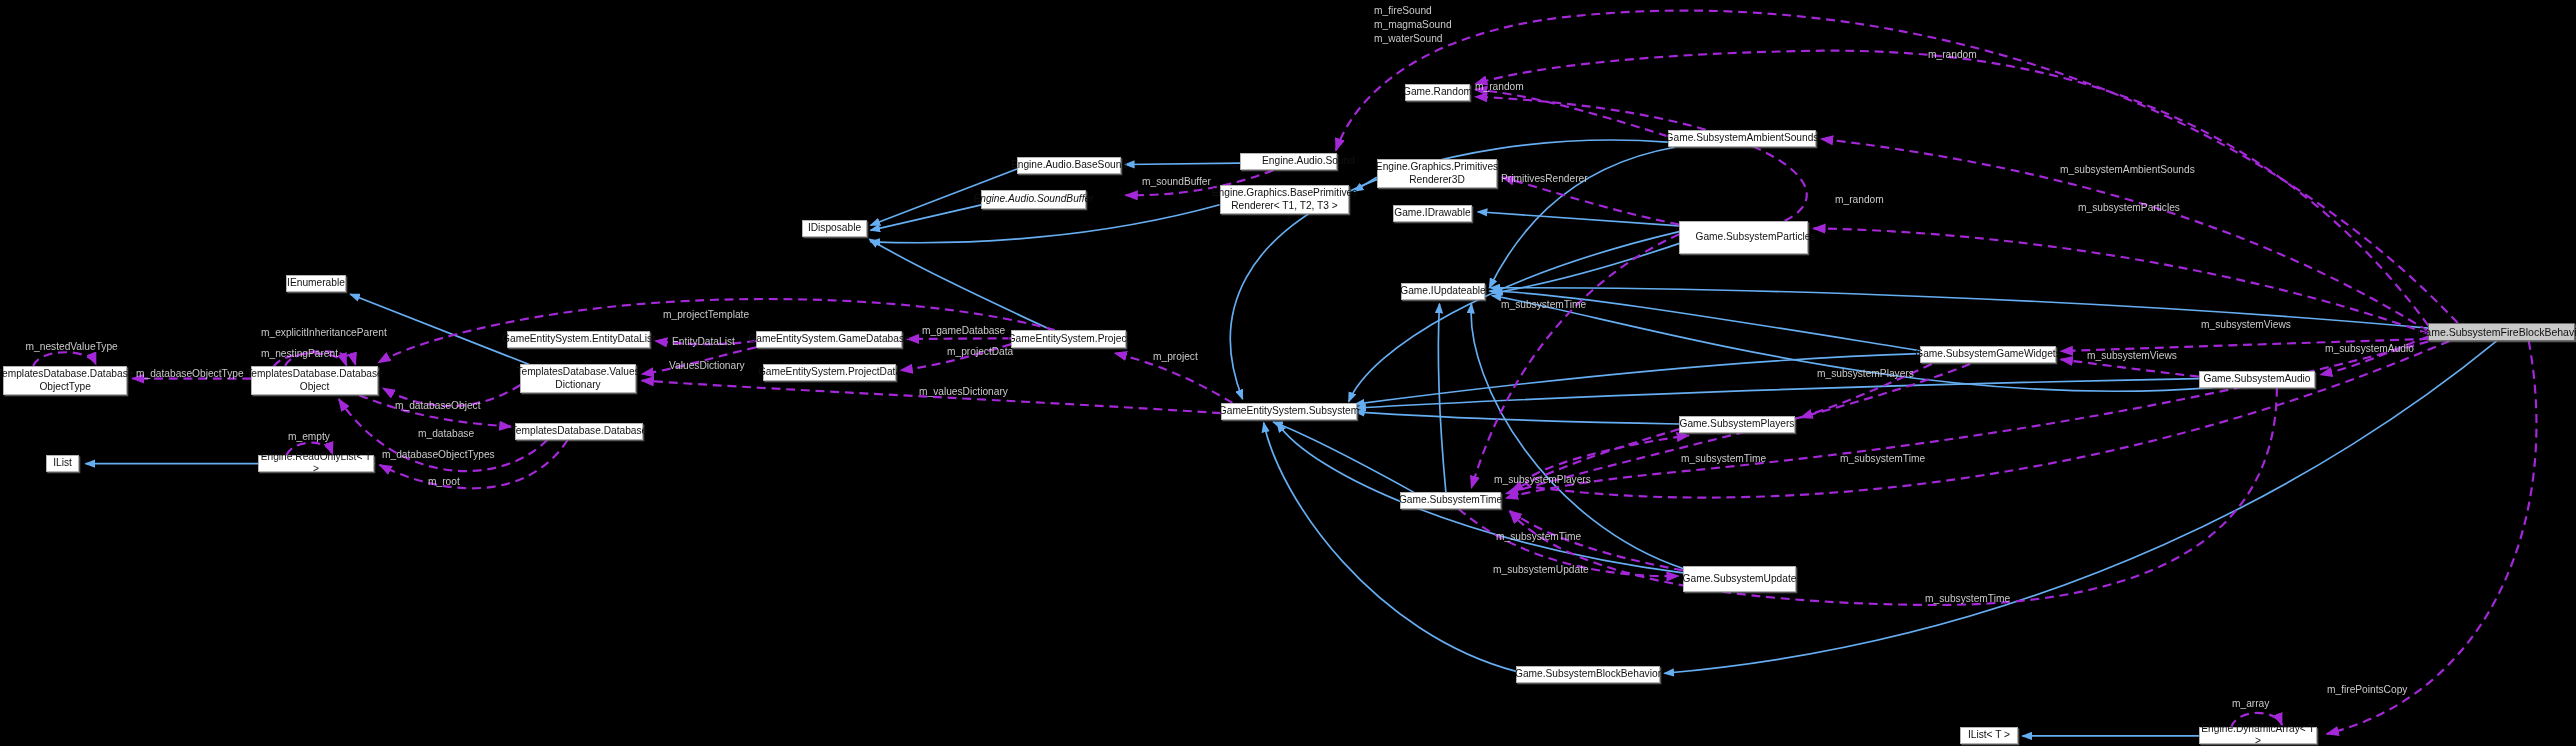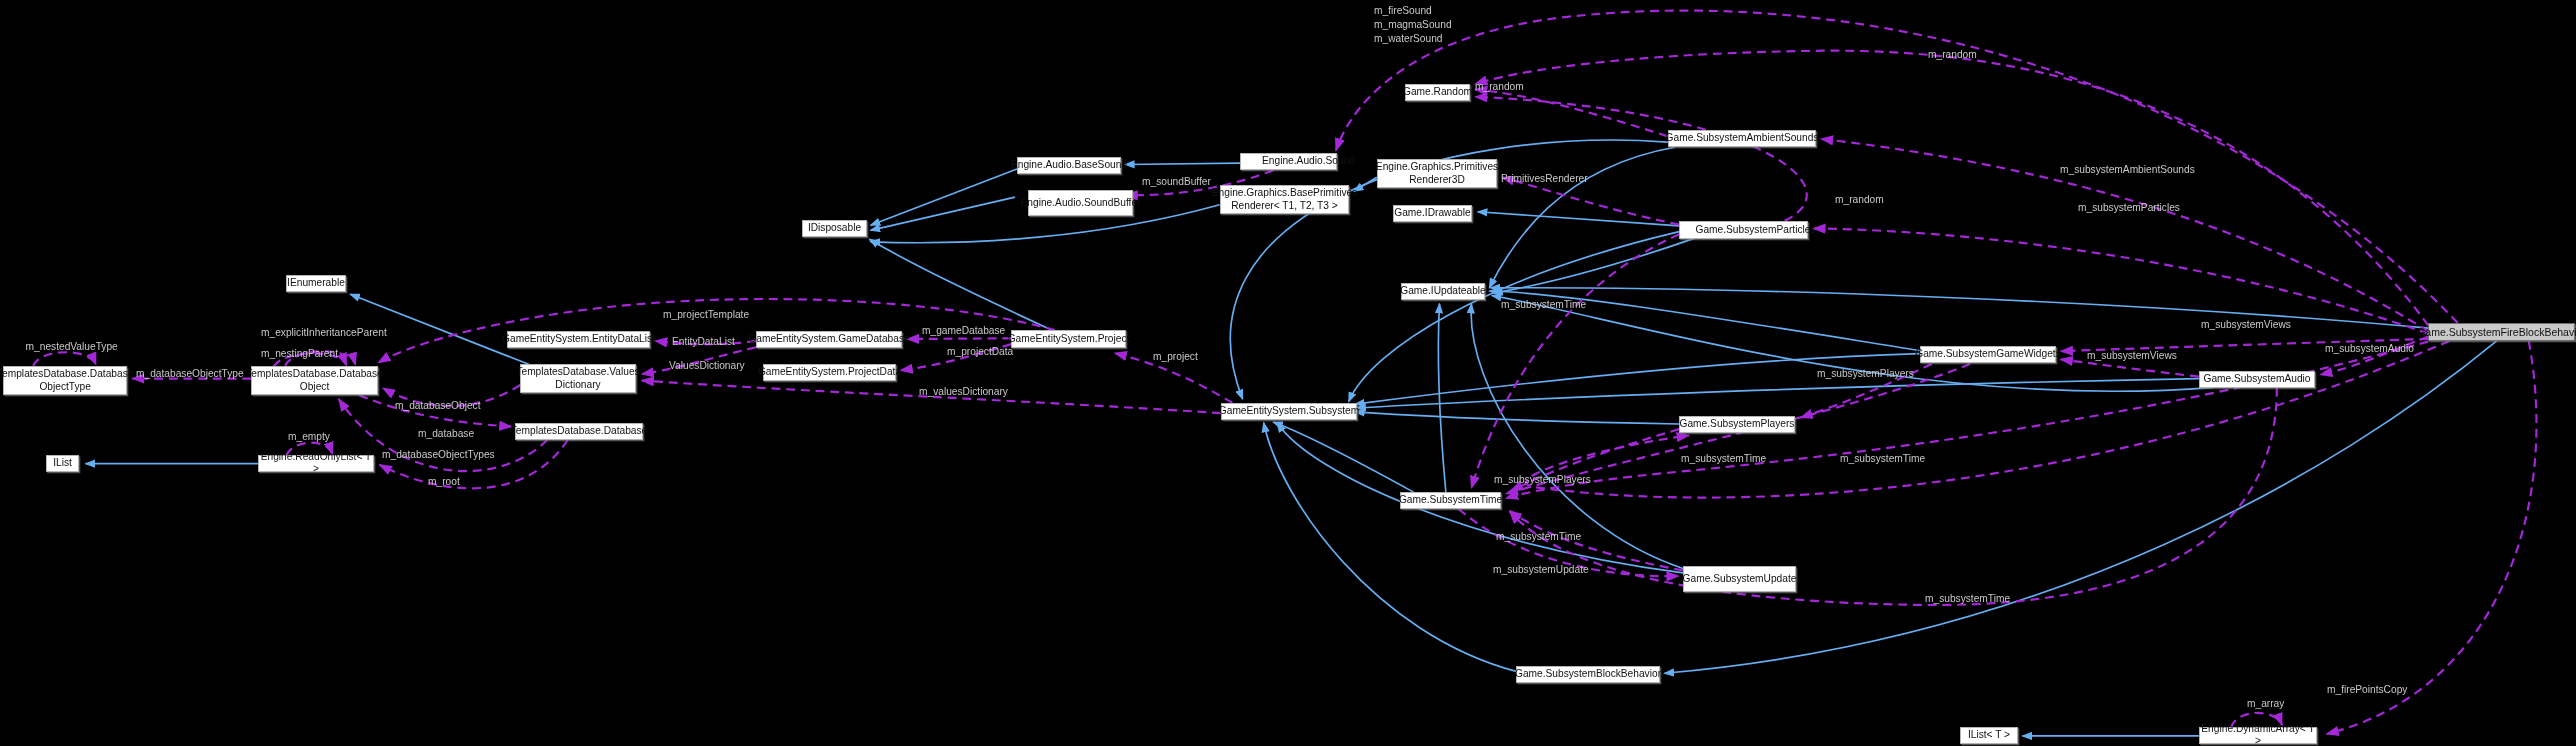--- a/index.html
+++ b/index.html
@@ -110,31 +110,31 @@
     <div class="node" style="left: 258px; top: 455px; width: 116px; height: 16.6px;">Engine.ReadOnlyList&lt; T &gt;</div>
     <div class="node" style="left: 507px; top: 331px; width: 143px; height: 16.6px;">GameEntitySystem.EntityDataList</div>
     <div class="node" style="left: 520px; top: 364px; width: 116px; height: 29px;">TemplatesDatabase.Values
 Dictionary</div>
     <div class="node" style="left: 515px; top: 423px; width: 128px; height: 16.6px;">TemplatesDatabase.Database</div>
     <div class="node" style="left: 756px; top: 331px; width: 146px; height: 16.6px;">GameEntitySystem.GameDatabase</div>
     <div class="node" style="left: 763px; top: 364px; width: 133px; height: 16.6px;">GameEntitySystem.ProjectData</div>
     <div class="node" style="left: 1011px; top: 330px; width: 115px; height: 18px;">GameEntitySystem.Project</div>
     <div class="node" style="left: 802px; top: 220px; width: 65px; height: 16.6px;">IDisposable</div>
     <div class="node" style="left: 1017px; top: 157px; width: 104px; height: 16.6px;">Engine.Audio.BaseSound</div>
-    <div class="node" style="left: 1028px; top: 190px; width: 105px; height: 26px;">Engine.Audio.SoundBuffer</div>
+    <div class="node" style="left: 981px; top: 190px; width: 105px; height: 19px; font-style: italic;">Engine.Audio.SoundBuffer</div>
     <div class="node" style="left: 1240px; top: 153px; width: 97px; height: 16.6px; padding-left: 40px;">Engine.Audio.Sound</div>
     <div class="node" style="left: 1220px; top: 185px; width: 129px; height: 29px;">Engine.Graphics.BasePrimitives
 Renderer&lt; T1, T2, T3 &gt;</div>
     <div class="node" style="left: 1221px; top: 403px; width: 136px; height: 17px;">GameEntitySystem.Subsystem</div>
     <div class="node" style="left: 1405px; top: 84px; width: 65px; height: 16.6px;">Game.Random</div>
     <div class="node" style="left: 1668px; top: 130px; width: 148px; height: 16.6px;">Game.SubsystemAmbientSounds</div>
     <div class="node" style="left: 1377px; top: 159px; width: 120px; height: 29px;">Engine.Graphics.Primitives
 Renderer3D</div>
     <div class="node" style="left: 1393px; top: 205px; width: 79px; height: 16.6px;">Game.IDrawable</div>
-    <div class="node" style="left: 1679px; top: 221px; width: 129px; height: 18px; padding-left: 24px;">Game.SubsystemParticles</div>
+    <div class="node" style="left: 1679px; top: 221px; width: 129px; height: 33px; padding-left: 24px;">Game.SubsystemParticles</div>
     <div class="node" style="left: 1401px; top: 283px; width: 84px; height: 16.6px;">Game.IUpdateable</div>
     <div class="node" style="left: 1920px; top: 346px; width: 136px; height: 17px;">Game.SubsystemGameWidgets</div>
     <div class="node" style="left: 1679px; top: 416px; width: 116px; height: 16.6px;">Game.SubsystemPlayers</div>
     <div class="node" style="left: 1400px; top: 492px; width: 101px; height: 16.6px;">Game.SubsystemTime</div>
     <div class="node" style="left: 1683px; top: 566px; width: 113px; height: 26px;">Game.SubsystemUpdate</div>
     <div class="node" style="left: 1516px; top: 666px; width: 144px; height: 16.6px;">Game.SubsystemBlockBehavior</div>
     <div class="node" style="left: 2199px; top: 371px; width: 116px; height: 16.6px;">Game.SubsystemAudio</div>
     <div class="node main" style="left: 2428px; top: 323px; width: 147px; height: 18px;">Game.SubsystemFireBlockBehavior</div>
     <div class="node" style="left: 1960px; top: 727px; width: 58px; height: 16.6px;">IList&lt; T &gt;</div>
     <div class="node" style="left: 2199px; top: 727px; width: 118px; height: 16.6px;">Engine.DynamicArray&lt; T &gt;</div>
@@ -169,15 +169,15 @@
     <span class="elabel" style="left: 2201px; top: 319px;">m_subsystemViews</span>
     <span class="elabel" style="left: 2087px; top: 350px;">m_subsystemViews</span>
     <span class="elabel" style="left: 2325px; top: 343px;">m_subsystemAudio</span>
     <span class="elabel" style="left: 1681px; top: 453px;">m_subsystemTime</span>
     <span class="elabel" style="left: 1840px; top: 453px;">m_subsystemTime</span>
     <span class="elabel" style="left: 1494px; top: 474px;">m_subsystemPlayers</span>
     <span class="elabel" style="left: 1496px; top: 531px;">m_subsystemTime</span>
     <span class="elabel" style="left: 1493px; top: 564px;">m_subsystemUpdate</span>
     <span class="elabel" style="left: 1925px; top: 593px;">m_subsystemTime</span>
     <span class="elabel" style="left: 2327px; top: 684px;">m_firePointsCopy</span>
-    <span class="elabel" style="left: 2232px; top: 698px; margin-left: 15px;">m_array</span>
+    <span class="elabel" style="left: 2232px; top: 698px;">m_array</span>
   </div>
 
 
 </body></html>

